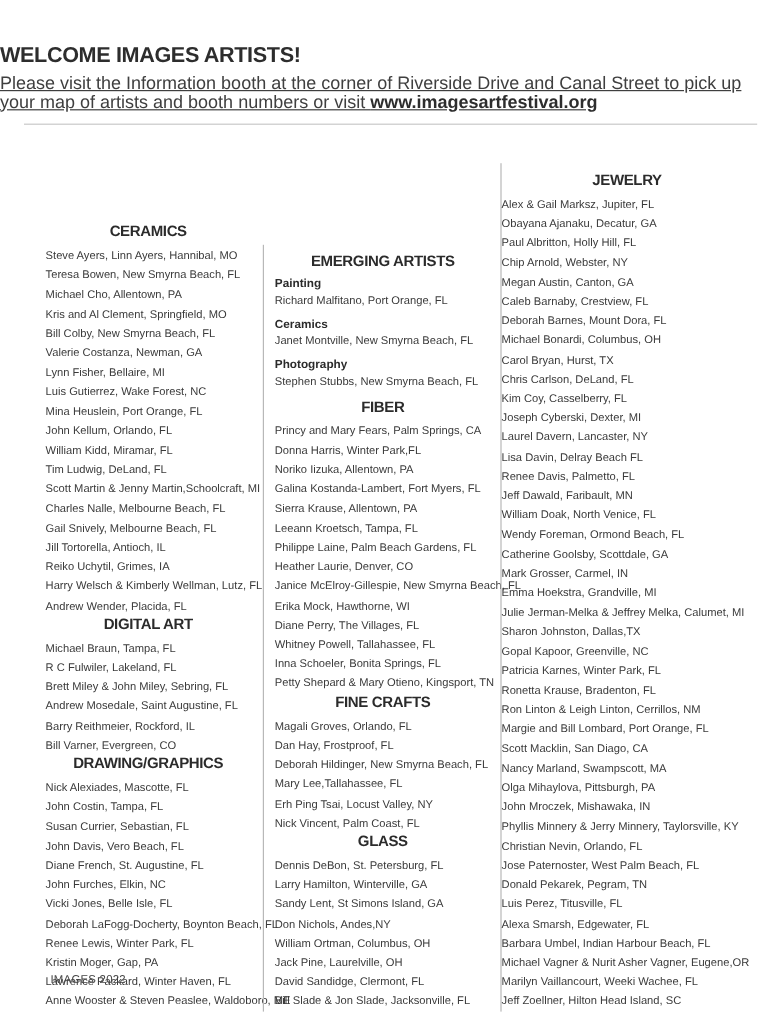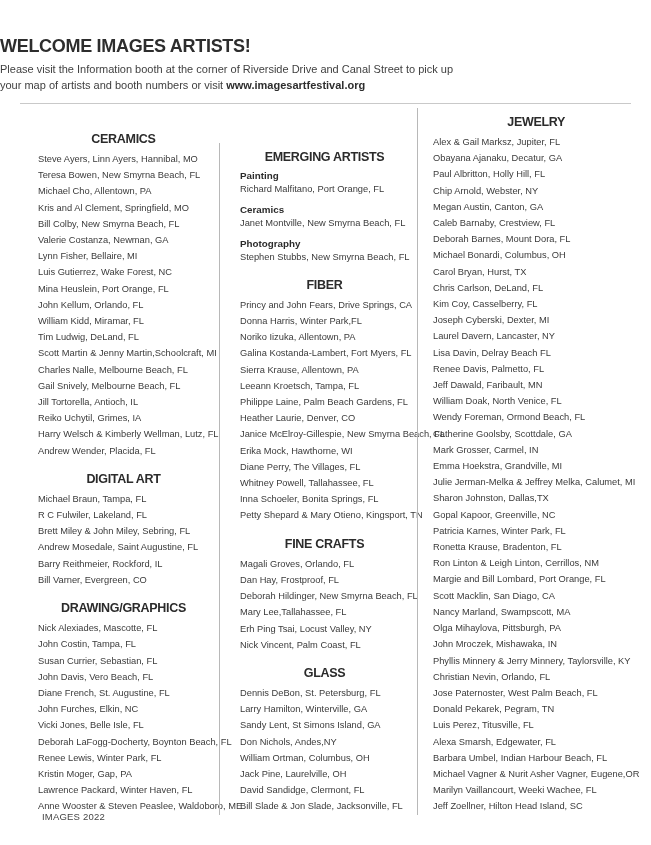--- a/index.html
+++ b/index.html
@@ -16,46 +16,47 @@
     padding-top: 36px;
   }
   .page-title {
     font-size: 18px;
     font-weight: bold;
     color: #2d2d2d;
     letter-spacing: -0.3px;
     margin-bottom: 5px;
   }
   .page-subtitle {
-    font-size: 11px;
+    font-size: 15px;
     line-height: 15.5px;
     color: #3f3f3f;
+    text-decoration: underline;
   }
   .page-subtitle b { color: #2d2d2d; }
   .header-divider {
     border: none;
     border-top: 1px solid #c9c9c9;
     margin: 10px 20px 0 20px;
   }
   .columns {
     display: flex;
     margin: 4px 20px 0 20px;
     align-items: flex-end;
   }
   .column { padding-top: 0; }
   .column-1 { width: 199px; padding-left: 18px; padding-right: 10px; }
-  .column-2 { width: 198px; border-left: 1px solid #b8b8b8; padding-left: 20px; padding-right: 8px; }
-  .column-3 { flex: 1; border-left: 1px solid #b8b8b8; padding-left: 15px; padding-right: 4px; }
+  .column-2 { width: 198px; border-left: 1px solid #b8b8b8; padding-left: 9px; padding-right: 8px; }
+  .column-3 { flex: 1; border-left: 1px solid #b8b8b8; padding-right: 4px; margin-top: 28px; }
   .section-heading {
     font-size: 12.5px;
     font-weight: bold;
     color: #2b2b2b;
     letter-spacing: -0.3px;
     text-align: center;
-    margin-top: 13px;
+    margin-top: 0;
     margin-bottom: 5px;
   }
   .section:first-child .section-heading { margin-top: 7px; }
   .artist-entry {
     font-size: 9.3px;
     line-height: 16.2px;
     color: #3a3a3a;
     white-space: nowrap;
   }
   .subsection { margin-bottom: 6px; }
@@ -149,21 +150,21 @@
           <h3 class="subsection-label">Ceramics</h3>
           <p class="artist-entry">Janet Montville, New Smyrna Beach, FL</p>
         </div>
         <div class="subsection">
           <h3 class="subsection-label">Photography</h3>
           <p class="artist-entry">Stephen Stubbs, New Smyrna Beach, FL</p>
         </div>
       </section>
       <section class="section">
         <h2 class="section-heading">FIBER</h2>
-        <p class="artist-entry">Princy and John Fears, Drive Springs, CA</p>
+        <p class="artist-entry">Princy and Mary Fears, Palm Springs, CA</p>
         <p class="artist-entry">Donna Harris, Winter Park,FL</p>
         <p class="artist-entry">Noriko Iizuka, Allentown, PA</p>
         <p class="artist-entry">Galina Kostanda-Lambert, Fort Myers, FL</p>
         <p class="artist-entry">Sierra Krause, Allentown, PA</p>
         <p class="artist-entry">Leeann Kroetsch, Tampa, FL</p>
         <p class="artist-entry">Philippe Laine, Palm Beach Gardens, FL</p>
         <p class="artist-entry">Heather Laurie, Denver, CO</p>
         <p class="artist-entry">Janice McElroy-Gillespie, New Smyrna Beach, FL</p>
         <p class="artist-entry">Erika Mock, Hawthorne, WI</p>
         <p class="artist-entry">Diane Perry, The Villages, FL</p>

